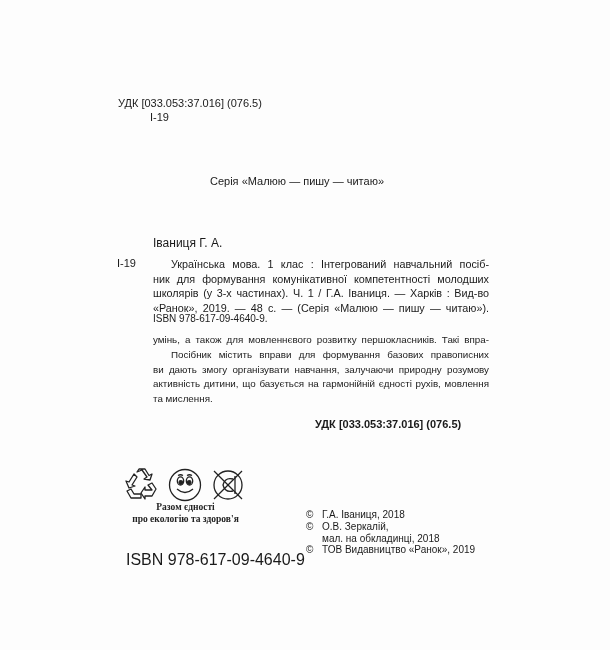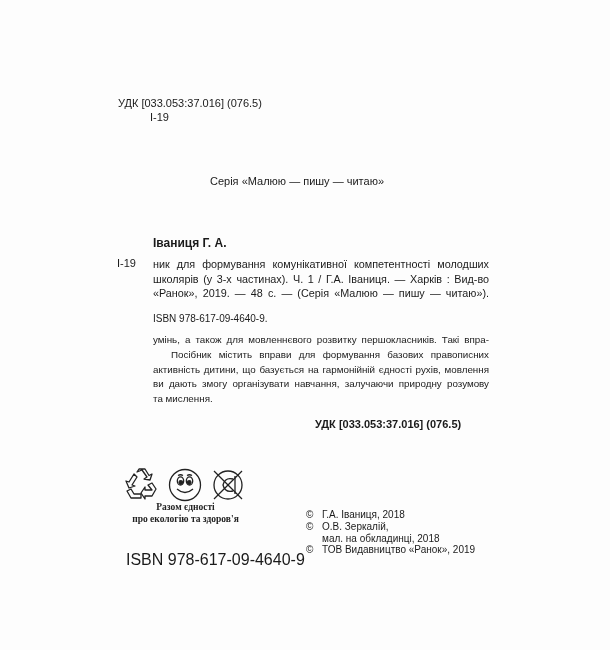--- a/index.html
+++ b/index.html
@@ -12,21 +12,21 @@
       height: 650px;
       position: relative;
       overflow: hidden;
       font-family: "Liberation Sans", "DejaVu Sans", sans-serif;
       color: #1a1a1a;
     }
     .abs { position: absolute; white-space: nowrap; }
     .udk-top { left: 118px; top: 97px; font-size: 11px; }
     .idx-top { left: 150px; top: 111px; font-size: 11px; }
     .series { left: 210px; top: 135px; font-size: 11px; margin-top: 40px; }
-    .author { left: 153px; top: 236px; font-size: 12px; font-weight: bold; }
+    .author { left: 153px; top: 236px; font-size: 12px; font-weight: normal; }
     .idx-main { left: 117px; top: 257px; font-size: 11px; }
     .biblio {
       position: absolute;
       left: 153px;
       top: 257px;
       width: 336px;
       font-size: 10.8px;
       line-height: 14.5px;
       text-align: justify;
     }
@@ -75,32 +75,33 @@
 <div>
 
   <div class="abs udk-top">УДК  [033.053:37.016] (076.5)</div>
   <div class="abs idx-top">І-19</div>
   <div class="abs series">Серія «Малюю — пишу — читаю»</div>
 
   <div class="abs author">Іваниця Г. А.</div>
   <div class="abs idx-main">І-19</div>
 
   <div class="biblio">
+    <span class="line" style="padding-left:18px">Українська мова. 1 клас : Інтегрований навчальний посіб-</span>
     <span class="line">ник для формування комунікативної компетентності молодших</span>
     <span class="line">школярів (у 3-х частинах). Ч. 1 / Г.А. Іваниця. — Харків : Вид-во</span>
     <span class="line">«Ранок», 2019. — 48 с. — (Серія «Малюю — пишу — читаю»).</span>
   </div>
 
   <div class="abs isbn-main">ISBN 978-617-09-4640-9.</div>
 
   <div class="desc">
     <span class="line">умінь, а також для мовленнєвого розвитку першокласників. Такі впра-</span>
     <span class="line indent">Посібник містить вправи для формування базових правописних</span>
+    <span class="line">ви дають змогу організувати навчання, залучаючи природну розумову</span>
     <span class="line">активність дитини, що базується на гармонійній єдності рухів, мовлення</span>
-    <span class="line">ви дають змогу організувати навчання, залучаючи природну розумову</span>
     <span class="line last">та мислення.</span>
   </div>
 
   <div class="abs udk-bottom">УДК [033.053:37.016] (076.5)</div>
 
   <div class="icons">
     <span class="icon" style="left:0">
       <svg width="36" height="34" viewBox="0 0 36 34" fill="none" stroke="#222" stroke-width="1.3" stroke-linejoin="round">
         <path d="M13 4 L18 2 L23 9 L20 11 L26 12 L28 6 L25 7.5 L21 1 L15 1 Z"></path>
         <path d="M10 6 L5 14 L2 13 L5 20 L11 18 L8 17 L13 9 Z"></path>

